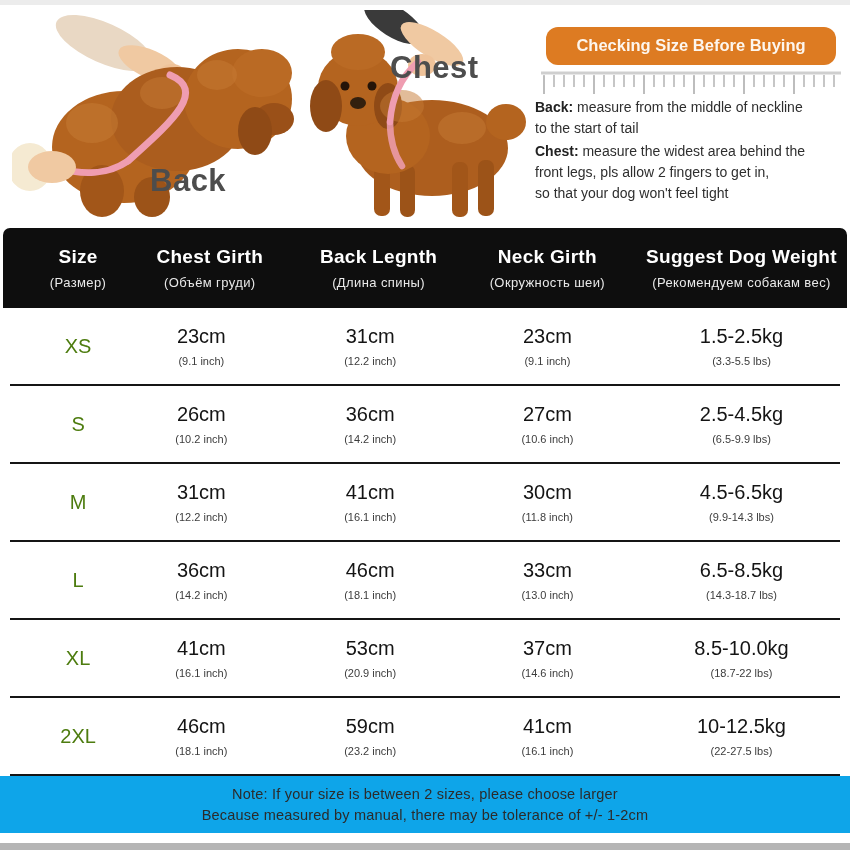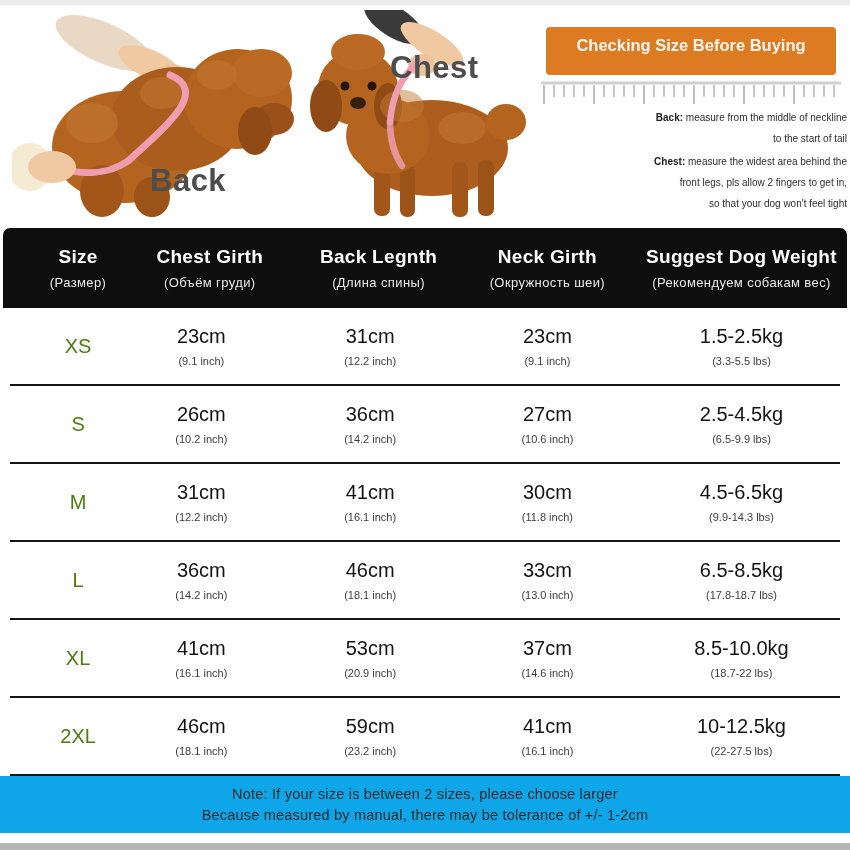--- a/index.html
+++ b/index.html
@@ -24,30 +24,30 @@
     letter-spacing: 0.5px;
   }
   .label-back  { left: 138px; top: 148px; }
   .label-chest { left: 108px; top: 40px; }
 
   .guide-right { position: absolute; left: 535px; top: 22px; width: 312px; }
   .banner {
     width: 290px; margin: 0 auto;
     background: #dd7b22;
     color: #fdf6ee;
-    border-radius: 4px;
+    border-radius: 12px;
     font-size: 16.5px; font-weight: bold;
     text-align: center;
-    padding: 9px 4px 20px 4px;
+    padding: 9px 4px 10px 4px;
   }
   .ruler { display: block; margin: 4px auto 2px auto; }
   .instructions { margin-top: 2px; }
   .instr {
-    font-size: 10px; line-height: 21px; color: #2e2e2e;
-    text-align: right;
+    font-size: 14px; line-height: 21px; color: #2e2e2e;
+    text-align: left;
     margin-top: 2px;
   }
   .instr b { color: #222; }
 
   
   .size-table { position: absolute; top: 228px; left: 3px; width: 844px; }
   .thead {
     display: flex; align-items: center;
     height: 80px;
     background: #0e0e0e;
@@ -273,21 +273,21 @@
       <div class="td c3">
           <div class="main">46cm</div>
           <div class="sub">(18.1 inch)</div>
         </div>
       <div class="td c4">
           <div class="main">33cm</div>
           <div class="sub">(13.0 inch)</div>
         </div>
       <div class="td c5">
           <div class="main">6.5-8.5kg</div>
-          <div class="sub">(17.8-18.7 lbs)</div>
+          <div class="sub">(14.3-18.7 lbs)</div>
         </div>
     </div>
     <div class="divider"></div>
 
     <div class="trow">
       <div class="td size-cell c1">XL</div>
       <div class="td c2">
           <div class="main">41cm</div>
           <div class="sub">(16.1 inch)</div>
         </div>

